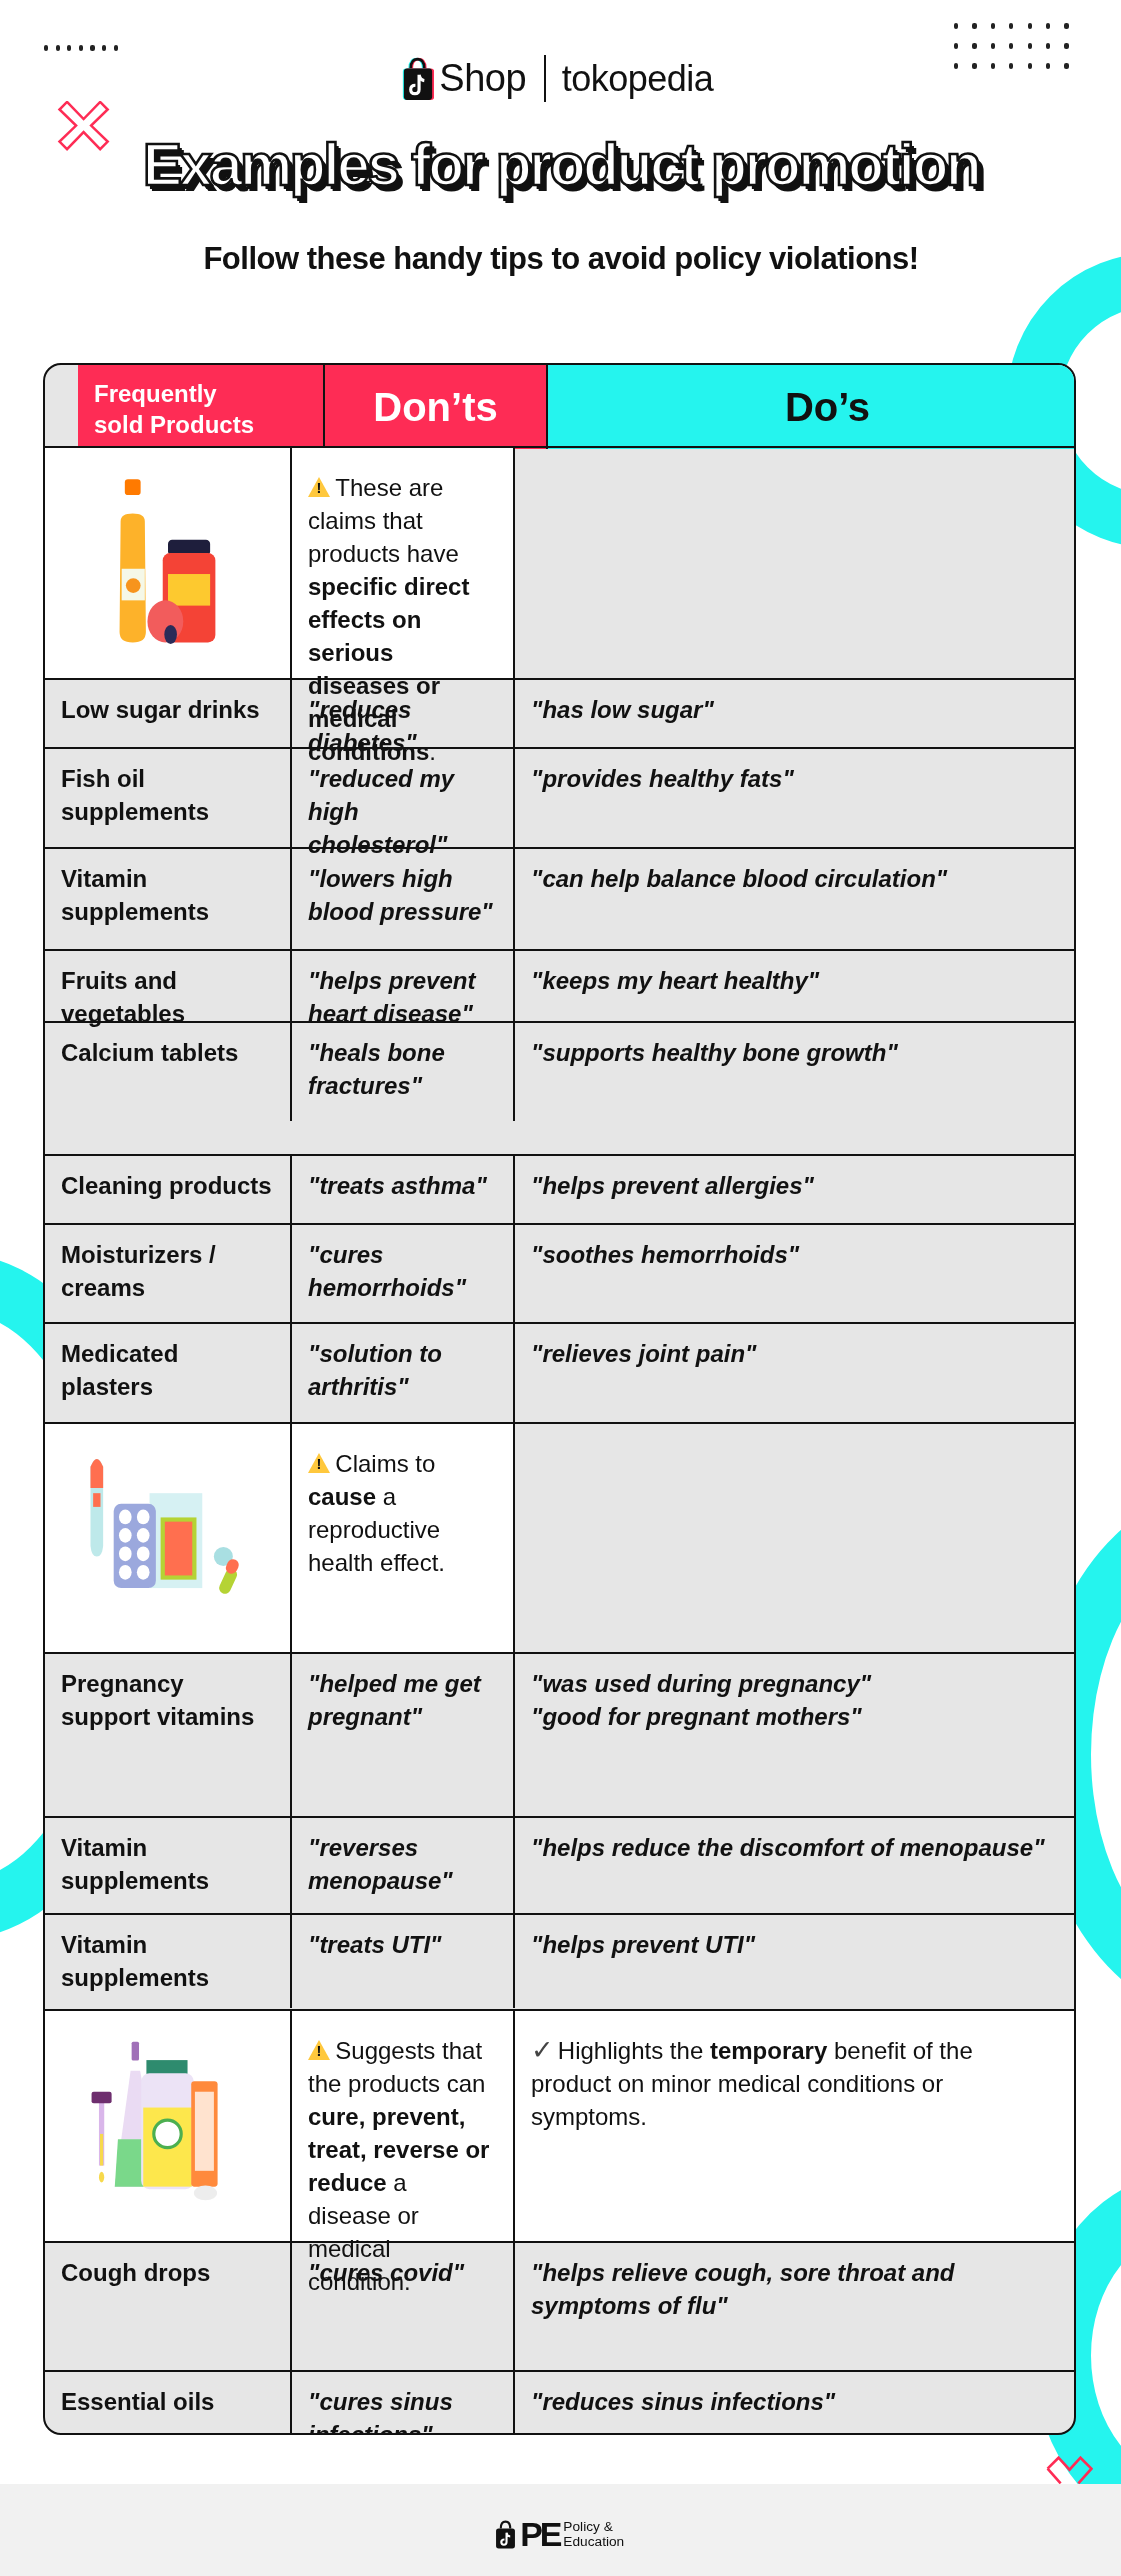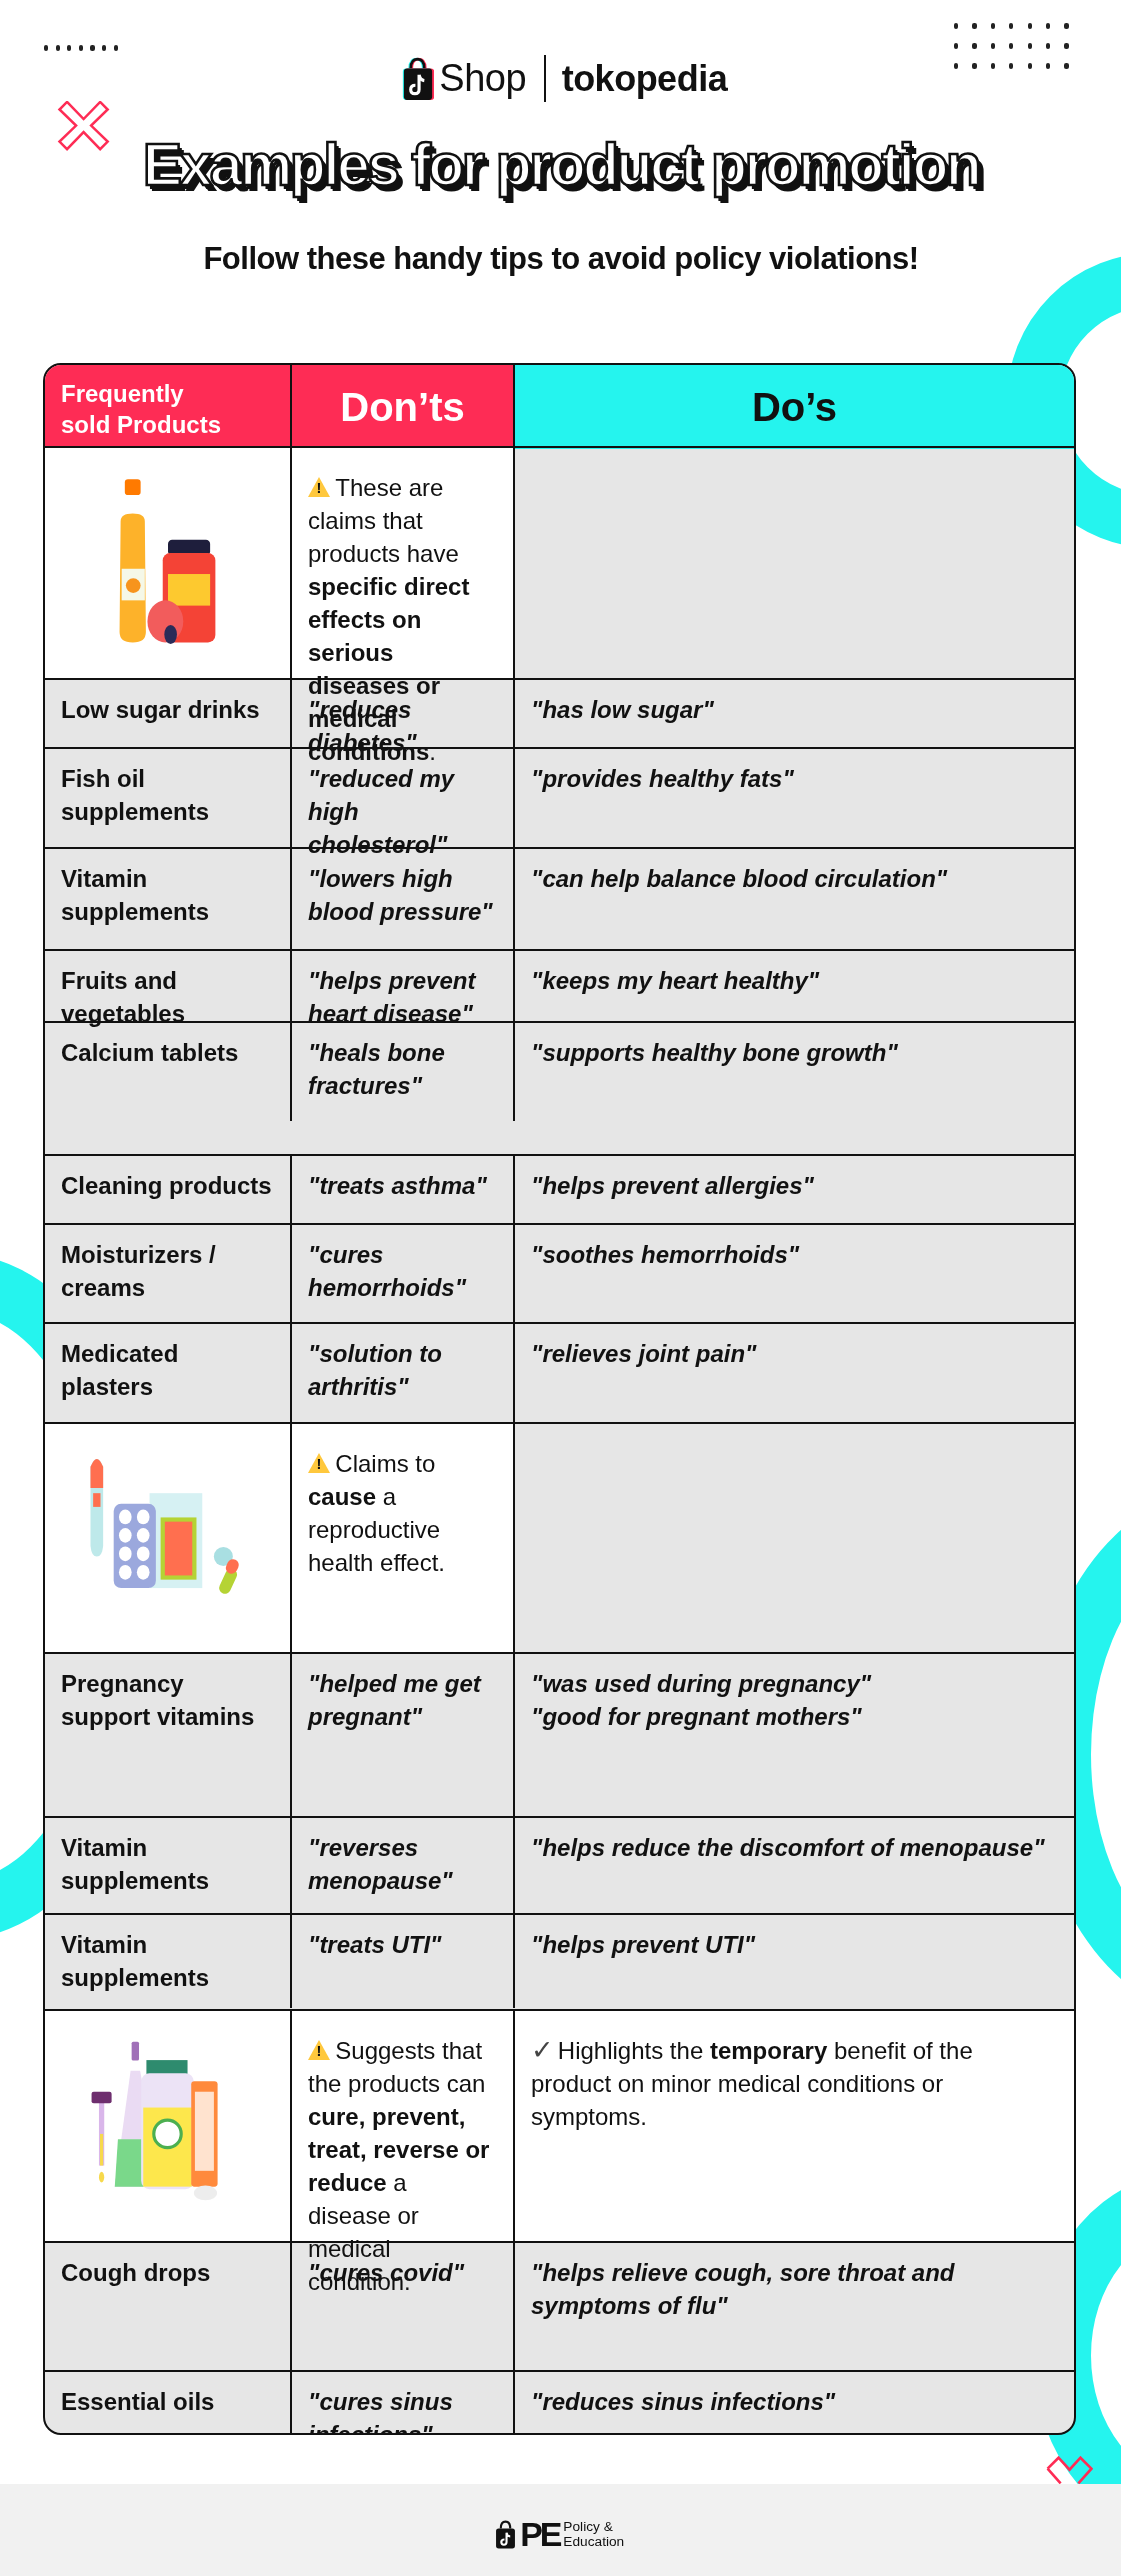--- a/index.html
+++ b/index.html
@@ -10,41 +10,41 @@
   .abs { position:absolute; }
   
   .dots { display:grid; gap:0; }
   .dot { width:4.2px; height:6.3px; border-radius:2.1px; background:#222; }
   
   .cyan-ring { position:absolute; border-radius:50%; border:53px solid #25F4EE; box-sizing:border-box; }
   
   .logo { position:absolute; left:401px; top:52px; display:flex; align-items:center; height:53px; }
   .logo .shop { font-size:38px; font-weight:400; letter-spacing:-0.5px; margin-left:5.3px; }
   .logo .sep { width:1.6px; height:47px; background:#111; margin:0 16px 0 18px; }
-  .logo .toko { font-size:36px; font-weight:700; letter-spacing:-0.5px; }
+  .logo .toko { font-size:36px; font-weight:400; letter-spacing:-0.5px; }
   
   .title {
     position:absolute; left:0; width:1122px; top:131px; text-align:center;
     font-size:59px; font-weight:900; letter-spacing:-2.6px; color:#fff;
     -webkit-text-stroke:2.6px #111;
     text-shadow: 3.2px 4.2px 0 #111, 5.3px 6.3px 0 #111;
     font-family:"Liberation Sans", sans-serif;
   }
   .subtitle {
     position:absolute; left:0; width:1122px; top:241px; text-align:center;
     font-size:31px; font-weight:700; letter-spacing:-0.5px;
   }
   
   .table {
     position:absolute; left:43px; top:363px; width:1033px; height:2072px;
     border:2.6px solid #111; border-radius:18px; overflow:hidden; box-sizing:border-box;
     background:#e6e6e6;
   }
   .row { position:absolute; left:0; width:100%; display:flex; box-sizing:border-box; border-top:2.6px solid #111; }
-  .row.first { border-top:none; }
+  .row.first { border-top:none;margin-left:33px; }
   .cell { box-sizing:border-box; padding:12.6px 18px 0 16px; font-size:24px; line-height:33px; }
   .c1 { width:247px; border-right:2.1px solid #111; font-weight:700; }
   .c2 { width:223px+0px; }
   .c2 { width:223px; border-right:2.1px solid #111; }
   .c3 { flex:1; }
   .c2.q, .c3.q { font-style:italic; font-weight:700; }
   .hdr .c1 { background:#FE2C55; color:#fff; font-size:24px; line-height:31px; padding-top:12.6px; }
   .hdr .c2 { background:#FE2C55; color:#fff; font-size:40px; font-weight:700; display:flex; align-items:center; justify-content:center; padding:0; }
   .hdr .c3 { background:#25F4EE; color:#111; font-size:40px; font-weight:700; display:flex; align-items:center; justify-content:center; padding:0; }
   .white .cell { background:#fff; font-weight:400; padding-top:23px; font-size:24px; line-height:33px; }

